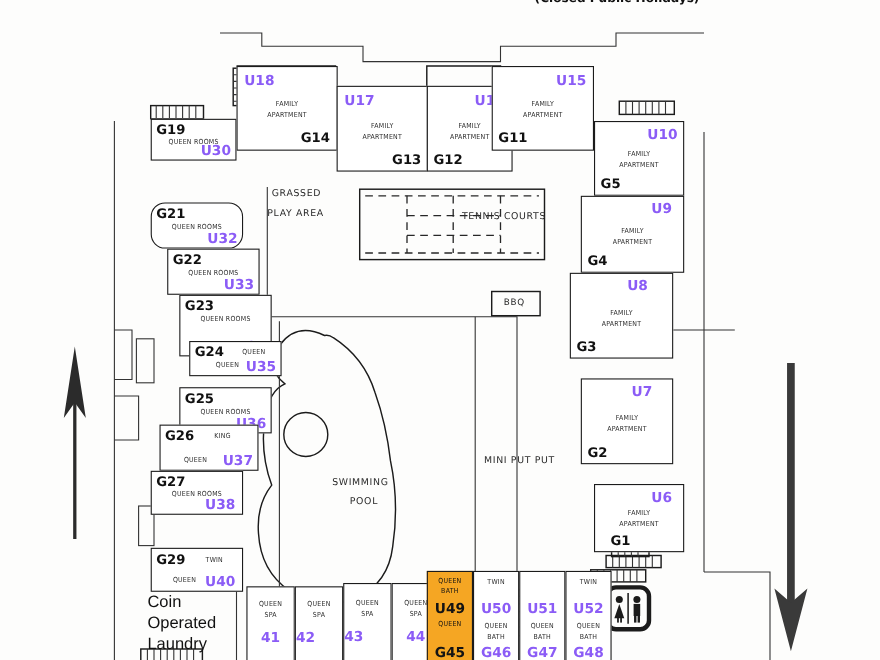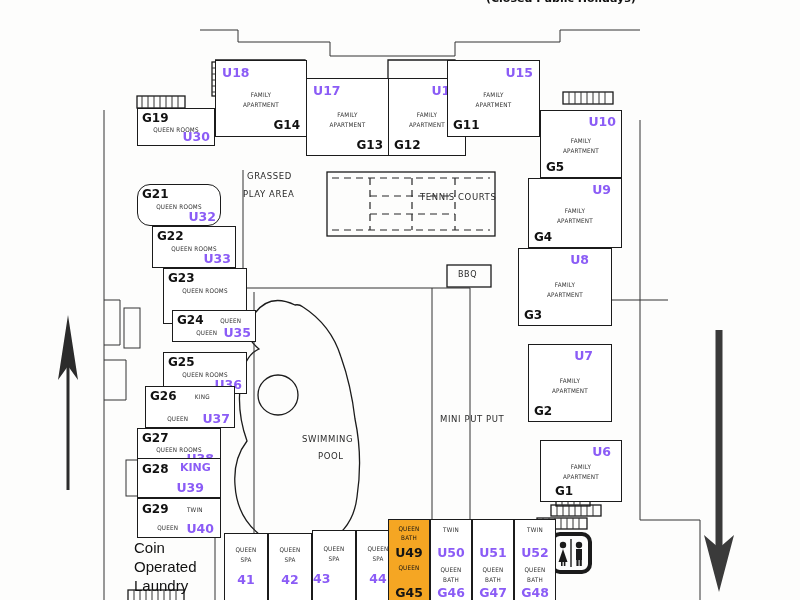--- a/index.html
+++ b/index.html
@@ -258,42 +258,37 @@
     <div class="desc" style="left:20px;bottom:5px;">QUEEN</div>
     <div class="ucode" style="right:4px;bottom:1px;">U37</div>
   </div>
 
   <div class="unit" style="left:137px;top:428px;width:84px;height:40px;">
     <div class="gcode" style="left:4px;top:2px;">G27</div>
     <div class="desc" style="left:0;right:0;top:17px;">QUEEN ROOMS</div>
     <div class="ucode" style="right:6px;bottom:1px;">U38</div>
   </div>
 
-  <div class="unit" style="left:137px;top:458px;width:84px;height:40px;">
-    <div class="gcode" style="left:4px;top:3px;">G28</div>
-    <div class="ucode" style="left:42px;top:2px;font-size:11px;">KING</div>
-    <div class="ucode" style="right:16px;bottom:2px;">U39</div>
-  </div>
 
   <div class="unit" style="left:137px;top:498px;width:84px;height:40px;">
     <div class="gcode" style="left:4px;top:3px;">G29</div>
     <div class="desc" style="left:48px;top:7px;">TWIN</div>
     <div class="desc" style="left:18px;bottom:6px;">QUEEN</div>
     <div class="ucode" style="right:6px;bottom:1px;">U40</div>
   </div>
 
   <div class="unit" style="left:224px;top:533px;width:44px;height:70px;">
     <div class="desc" style="left:0;right:0;top:12px;">QUEEN</div>
     <div class="desc" style="left:0;right:0;top:22px;">SPA</div>
     <div class="ucode" style="left:0;right:0;top:38px;text-align:center;">41</div>
   </div>
   <div class="unit" style="left:268px;top:533px;width:44px;height:70px;">
     <div class="desc" style="left:0;right:0;top:12px;">QUEEN</div>
     <div class="desc" style="left:0;right:0;top:22px;">SPA</div>
-    <div class="ucode" style="left:0;right:0;top:38px;text-align:center;">42</div>
+    <div class="ucode" style="left:0;right:0;top:38px;text-align:left;">42</div>
   </div>
   <div class="unit" style="left:312px;top:530px;width:44px;height:73px;">
     <div class="desc" style="left:0;right:0;top:14px;">QUEEN</div>
     <div class="desc" style="left:0;right:0;top:24px;">SPA</div>
     <div class="ucode" style="left:0;right:0;top:40px;text-align:left;">43</div>
   </div>
   <div class="unit" style="left:356px;top:530px;width:44px;height:73px;">
     <div class="desc" style="left:0;right:0;top:14px;">QUEEN</div>
     <div class="desc" style="left:0;right:0;top:24px;">SPA</div>
     <div class="ucode" style="left:0;right:0;top:40px;text-align:center;">44</div>

